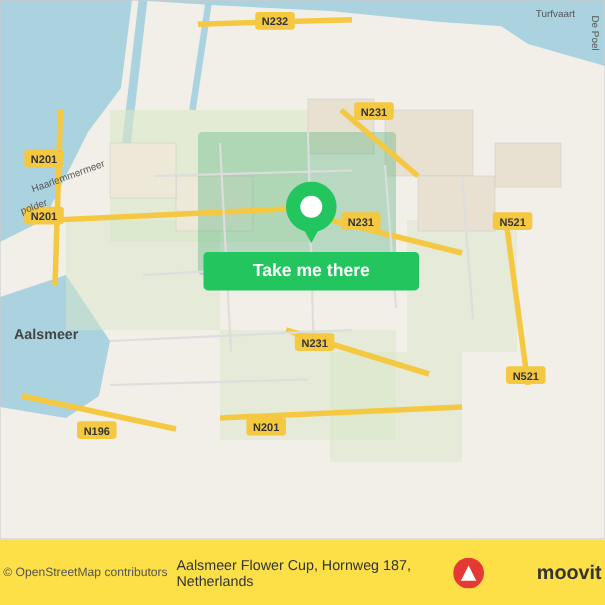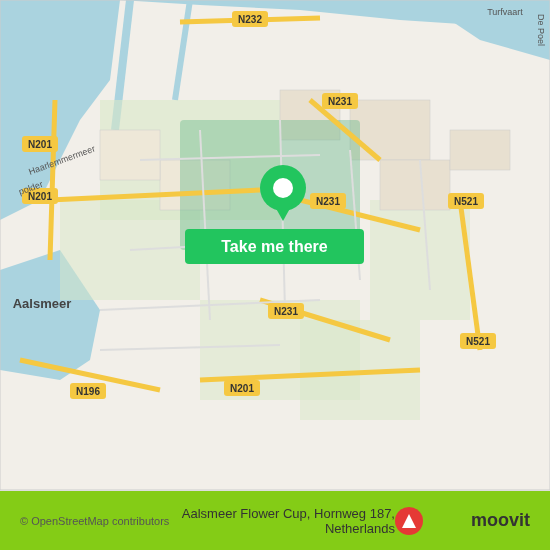--- a/index.html
+++ b/index.html
@@ -25,21 +25,21 @@
       width: 100%;
       height: 100%;
       position: absolute;
       top: 0; left: 0;
     }
 
     #take-me-there-btn {
       position: absolute;
       top: 229px;
       left: 185px;
-      width: 179px;
+      width: 196px;
       height: 35px;
       background-color: #22c55e;
       color: white;
       border: none;
       border-radius: 4px;
       font-size: 16px;
       font-weight: 600;
       cursor: pointer;
       z-index: 10;
       display: flex;
@@ -52,39 +52,39 @@
       top: 165px;
       left: 258px;
       z-index: 10;
       width: 50px;
       height: 50px;
     }
 
     #bottom-bar {
       width: 550px;
       height: 60px;
-      background-color: #84cc16;
+      background-color: #fde047;
       border-top: 1px solid #ddd;
       display: flex;
       align-items: center;
       justify-content: space-between;
-      padding: 0 20px;
+      padding: 0 3px;
     }
 
     #osm-attribution {
       font-size: 11px;
       color: #555;
     }
 
     #location-text {
       font-size: 13px;
       color: #333;
       font-weight: 500;
       flex: 1;
-      text-align: right;
+      text-align: left;
       padding-left: 8px;
     }
 
     #moovit-logo {
       display: flex;
       align-items: center;
       gap: 4px;
     }
 
     #moovit-icon {

